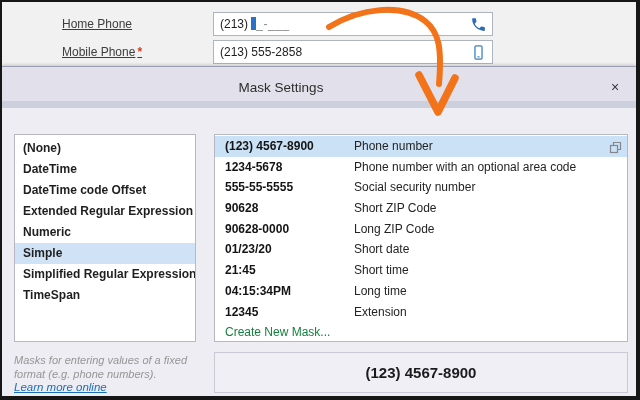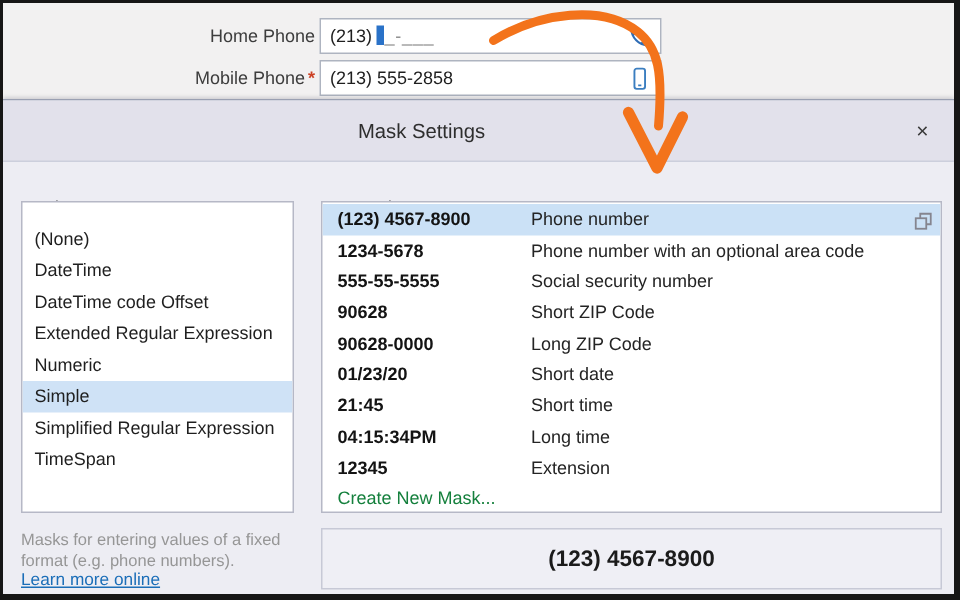--- a/index.html
+++ b/index.html
@@ -5,39 +5,39 @@
   * { margin:0; padding:0; box-sizing:border-box; }
   html,body { width:640px; height:400px; font-family:"Liberation Sans", sans-serif; }
   .screen {
     position:relative; width:640px; height:400px;
     border:2px solid #161616; border-right-width:4px; border-bottom-width:4px;
     background:#f2f1f1; overflow:hidden;
   }
   
   .form-area { position:absolute; left:0; top:0; right:0; height:64px; background:#f2f1f1; }
   .form-label {
-    position:absolute; left:60px; width:148px; text-align:right;
-    font-size:12px; color:#3d3d3d; line-height:14px;
+    position:absolute; left:60px; width:148px; 
+    font-size:12px; color:#3d3d3d; line-height:14px;text-decoration:underline;
   }
   .req { color:#cc4125; font-weight:bold; margin-left:2px; }
   .field {
-    position:absolute; left:211px; width:228px; height:24px;
+    position:absolute; left:211px; width:280px; height:24px;
     background:#ffffff; border:1px solid #aeb4c0;
     font-size:12px; color:#1e1e1e; line-height:22px; padding-left:6px;
   }
   .caret { display:inline-block; width:5px; height:13px; background:#2a72c8; vertical-align:-2px; }
   .mask-rest { color:#8a8a8a; letter-spacing:0.5px; }
   .field-icon { position:absolute; right:5px; top:3px; width:17px; height:17px; }
   
   .dialog {
     position:absolute; left:0; right:0; top:64px; bottom:0;
     background:#ededf3; border-top:1px solid #9aa0b2;
     box-shadow:0 -1px 3px rgba(60,60,80,0.25);
   }
-  .titlebar { position:absolute; left:0; right:0; top:0; height:41px; background:#e2e1eb; border-bottom:1px solid #ef4444; border-bottom-color:#cccfdc; }
+  .titlebar { position:absolute; left:0; right:0; top:0; height:41px; background:#e2e1eb; border-bottom:7px solid #ef4444; border-bottom-color:#cccfdc; }
   .dialog-title {
     position:absolute; left:0; right:76px; top:13px; text-align:center;
     font-size:13.5px; color:#2e2e2e;
   }
   .close-btn {
     position:absolute; right:12px; top:11px; width:18px; height:18px;
     font-size:14px; color:#3a3a3a; text-align:center; line-height:18px; cursor:default;
   }
   .panel-label { position:absolute; top:66px; font-size:11.5px; color:#3c3c3c; }
   .listbox {
@@ -52,21 +52,21 @@
   .masks-row .mval  { position:absolute; left:10px;  font-weight:bold; color:#141414; }
   .masks-row .mdesc { position:absolute; left:139px; color:#242424; }
   .masks-row.selected { background:#cbe1f6; }
   .copy-icon { position:absolute; right:5px; top:4px; }
   .create-link {
     position:absolute; left:10px; line-height:20.7px; font-size:12px;
     color:#15803d; border-bottom:1px dashed #7fadd6; cursor:pointer;
   }
   .footer-text {
     position:absolute; left:12px; top:287px; width:205px;
-    font-size:11px; line-height:13.5px; color:#969696;
+    font-size:11px; line-height:13.5px; color:#969696;font-style:italic;
   }
   .footer-link { color:#1b6eb8; text-decoration:underline; cursor:pointer; font-size:11.5px;text-align:center; }
   .preview-box {
     position:absolute; left:212px; top:285px; width:414px; height:41px;
     background:#efeff5; border:1px solid #c7c9d6;
     text-align:center; line-height:39px; font-size:15px; font-weight:bold; color:#1b1b1b;
   }
   .arrow-overlay { position:absolute; left:0; top:0; width:640px; height:400px; pointer-events:none; z-index:60; }
 </style>
 </head>
@@ -100,21 +100,21 @@
 
   <div class="dialog">
     <div class="titlebar">
       <div class="dialog-title">Mask Settings</div>
       <div class="close-btn">×</div>
     </div>
 
     <div class="panel-label" style="left:13px;">Mask Type</div>
     <div class="panel-label" style="left:213px;margin-left:22px;">Masks</div>
 
-    <div class="listbox lb-left" style="padding-top:14px;">
+    <div class="listbox lb-left" style="padding-top:3px;font-weight:bold;">
       <div class="lb-row">(None)</div>
       <div class="lb-row">DateTime</div>
       <div class="lb-row">DateTime code Offset</div>
       <div class="lb-row">Extended Regular Expression</div>
       <div class="lb-row">Numeric</div>
       <div class="lb-row selected">Simple</div>
       <div class="lb-row">Simplified Regular Expression</div>
       <div class="lb-row">TimeSpan</div>
     </div>
 

